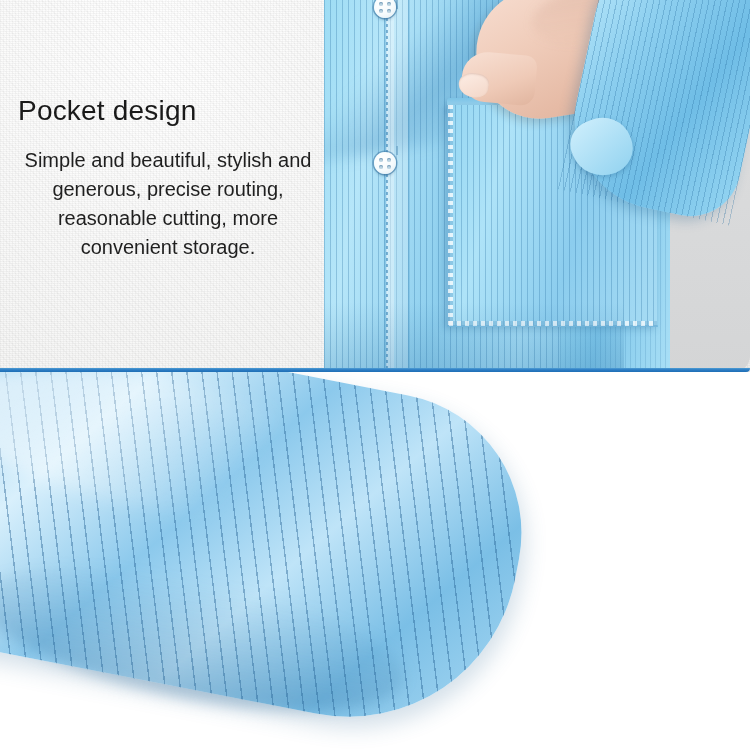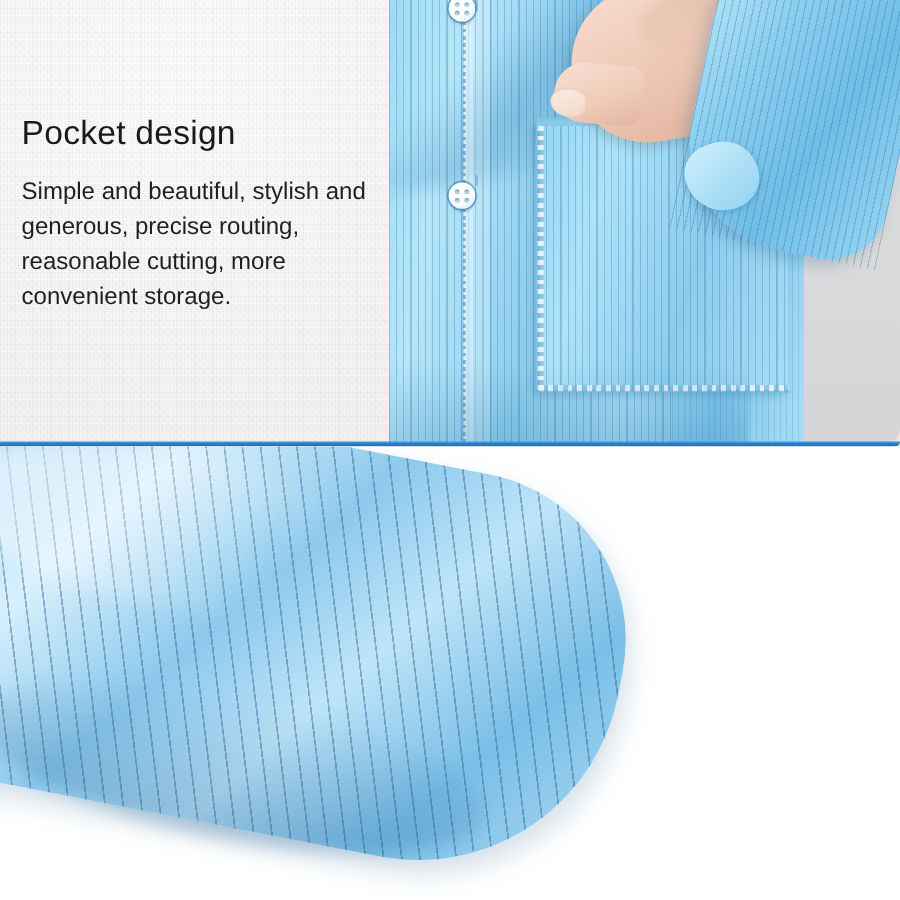--- a/index.html
+++ b/index.html
@@ -204,21 +204,21 @@
     filter:blur(7px);border-radius:50%;
   }
 
   
   .txt-block{position:absolute;}
   .h-title{
     font-size:28px;color:#1a1a1a;letter-spacing:.2px;line-height:1.1;
     font-weight:400;white-space:nowrap;
   }
   .p-body{
-    font-size:20px;color:#1f1f1f;line-height:29px;font-weight:400;
+    font-size:20px;color:#1f1f1f;line-height:29px;font-weight:400;text-align:center;
   }
   #top-text{left:18px;top:96px;width:300px;}
   #top-text .p-body{margin-top:19px;}
 </style>
 </head>
 <body>
 
 <div id="stage">
 
   <div id="panel-top">

